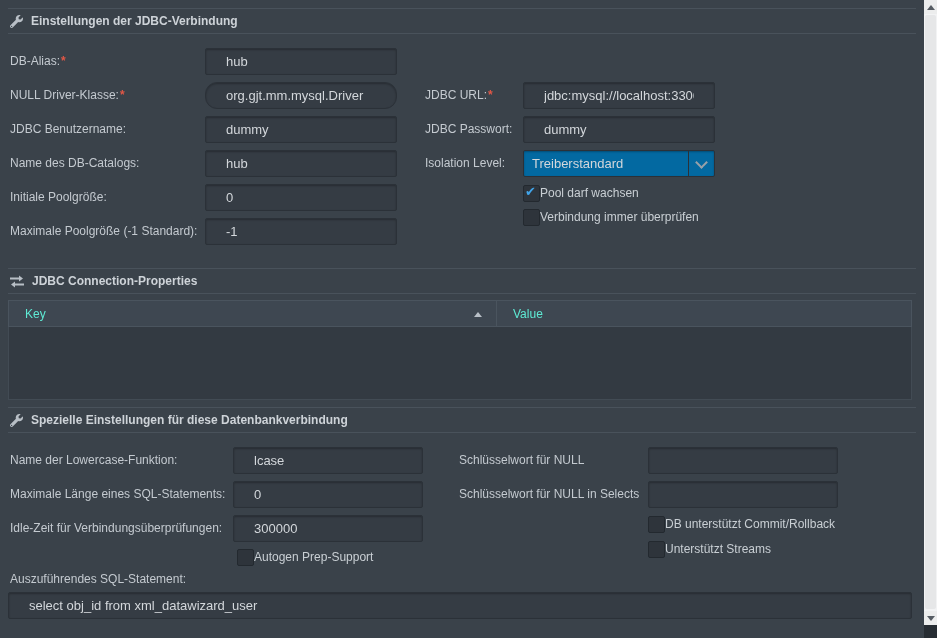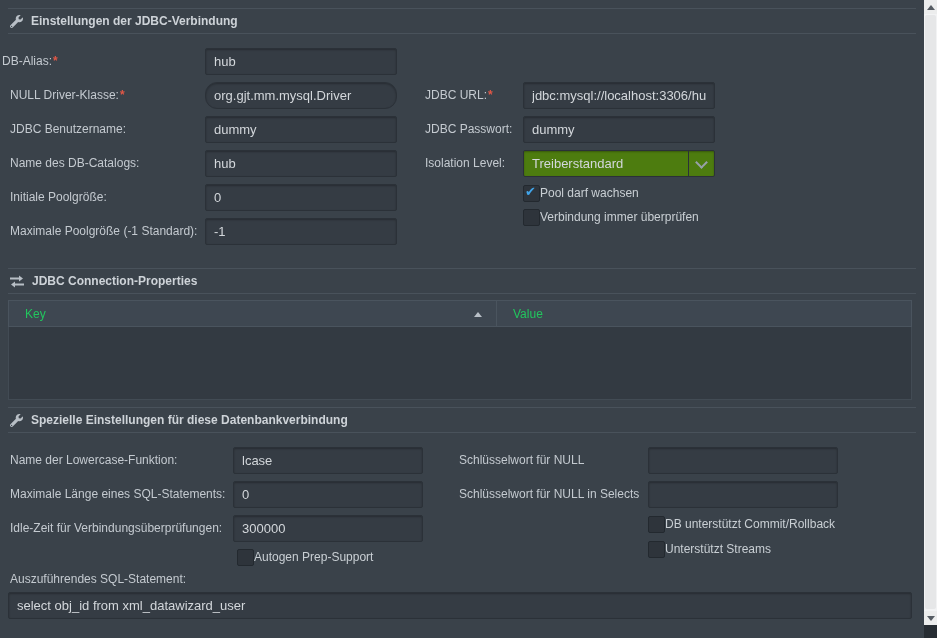--- a/index.html
+++ b/index.html
@@ -7,36 +7,36 @@
   #page{position:relative;width:937px;height:638px;background:#3a424a;overflow:hidden;}
 
   .sec-hdr{position:absolute;left:8px;width:904px;border-top:1px solid #49525b;border-bottom:1px solid #49525b;
     display:flex;align-items:center;gap:8px;padding:5px 2px;color:#ced3d8;font-size:12px;font-weight:bold;}
   .sec-hdr .icon{display:flex;align-items:center;}
 
   .flabel{position:absolute;height:27px;line-height:27px;color:#c4cad0;font-size:12px;white-space:nowrap;}
   .req{color:#e15746;margin-left:1px;font-weight:bold;}
 
   .txt{position:absolute;height:27px;background:#353c44;border:1px solid #2b3138;border-radius:2px;
-    color:#d3d7db;font-size:13px;font-family:"Liberation Sans",sans-serif;padding:0 8px;
+    color:#d3d7db;font-size:13px;font-family:"Liberation Sans",sans-serif;padding:0 20px;
     box-shadow:inset 0 1px 2px rgba(0,0,0,.28);outline:none;box-sizing:border-box;}
 
-  .dd{position:absolute;height:27px;background:#4d7c0f;border:1px solid #2b3138;border-radius:2px;
+  .dd{position:absolute;height:27px;background:#0369a1;border:1px solid #2b3138;border-radius:2px;
     display:flex;box-shadow:inset 0 1px 2px rgba(0,0,0,.28);box-sizing:border-box;cursor:pointer;}
   .ddtext{flex:1;display:flex;align-items:center;padding:0 8px;color:#d3d7db;font-size:13px;}
   .ddbtn{width:25px;display:flex;align-items:center;justify-content:center;border-left:1px solid #2b3138;}
   .chev{width:7px;height:7px;border-right:2px solid #98a1a9;border-bottom:2px solid #98a1a9;
     transform:rotate(45deg);margin-top:-3px;}
 
   .cbrow{position:absolute;display:flex;align-items:center;height:16px;font-size:12px;color:#c9cfd4;white-space:nowrap;}
   .cb{width:15px;height:15px;background:#2e343b;border:1px solid #23292f;border-radius:2px;position:relative;flex:none;cursor:pointer;}
   .cb.checked::after{content:"\2714";position:absolute;left:1px;top:-2px;font-size:13px;color:#41a5ea;}
 
   .tbl{position:absolute;left:8px;top:300px;width:904px;box-sizing:border-box;}
-  .tblhead{display:flex;height:27px;background:#3e4751;border:1px solid #4a545e;color:#22c55e;font-size:12px;box-sizing:border-box;}
+  .tblhead{display:flex;height:27px;background:#3e4751;border:1px solid #4a545e;color:#5eead4;font-size:12px;box-sizing:border-box;}
   .th{display:flex;align-items:center;position:relative;box-sizing:border-box;height:100%;}
   .th.key{width:488px;padding-left:16px;border-right:1px solid #4a545e;}
   .th.val{flex:1;padding-left:16px;}
   .sorticon{position:absolute;right:14px;top:11px;width:0;height:0;
     border-left:4px solid transparent;border-right:4px solid transparent;border-bottom:5px solid #b9c0c7;}
   .tblbody{height:73px;background:#333a42;border:1px solid #424b54;border-top:none;box-sizing:border-box;}
 
   .sbar{position:absolute;top:0;right:0;width:13px;height:638px;background:#f2f3f4;}
   .sthumb{position:absolute;left:1px;top:15px;width:11px;height:594px;background:#e6e7e8;border-radius:2px;}
   .sbtn{position:absolute;left:0;width:13px;height:14px;display:flex;align-items:center;justify-content:center;background:#eceded;cursor:pointer;}
@@ -53,21 +53,21 @@
 
   <div class="sec-hdr" style="top:8px;">
     <span class="icon">
       <svg width="13" height="13" viewBox="0 0 512 512">
           <path fill="#b8bfc6" d="M507.73 109.1c-2.24-9.03-13.54-12.09-20.12-5.51l-74.36 74.36-67.88-11.31-11.31-67.88 74.36-74.36c6.62-6.62 3.43-17.9-5.66-20.16-47.38-11.74-99.55.91-136.58 37.93-39.64 39.64-50.55 97.1-34.05 147.2L18.74 402.76c-24.99 24.99-24.99 65.51 0 90.5 24.99 24.99 65.51 24.99 90.5 0l213.21-213.21c50.12 16.71 107.47 5.68 147.37-34.22 37.07-37.07 49.7-89.32 37.91-136.73zM64 472c-13.25 0-24-10.75-24-24 0-13.26 10.75-24 24-24s24 10.74 24 24c0 13.25-10.75 24-24 24z"></path>
         </svg>
     </span>
     <span>Einstellungen der JDBC-Verbindung</span>
   </div>
 
-  <div class="flabel" style="left:2px;top:48px;"><span>DB-Alias:</span><span class="req">*</span></div>
+  <div class="flabel" style="left:10px;top:48px;"><span>DB-Alias:</span><span class="req">*</span></div>
   <input class="txt" style="left: 205px; top: 48px; width: 192px;" value="hub">
 
   <div class="flabel" style="left:10px;top:82px;"><span>NULL Driver-Klasse:</span><span class="req">*</span></div>
   <input class="txt" style="left: 205px; top: 82px; width: 192px; border-radius: 12px;" value="org.gjt.mm.mysql.Driver">
 
   <div class="flabel" style="left:10px;top:116px;"><span>JDBC Benutzername:</span></div>
   <input class="txt" style="left: 205px; top: 116px; width: 192px;" value="dummy">
 
   <div class="flabel" style="left:10px;top:150px;"><span>Name des DB-Catalogs:</span></div>
   <input class="txt" style="left: 205px; top: 150px; width: 192px;" value="hub">

